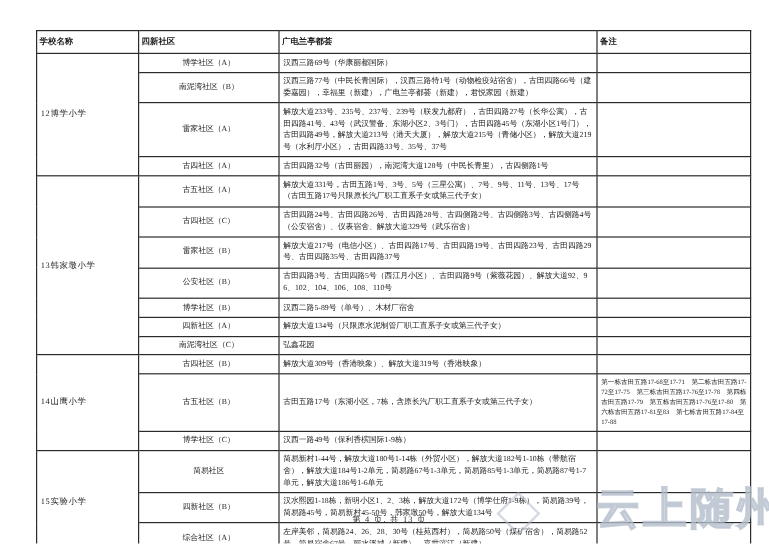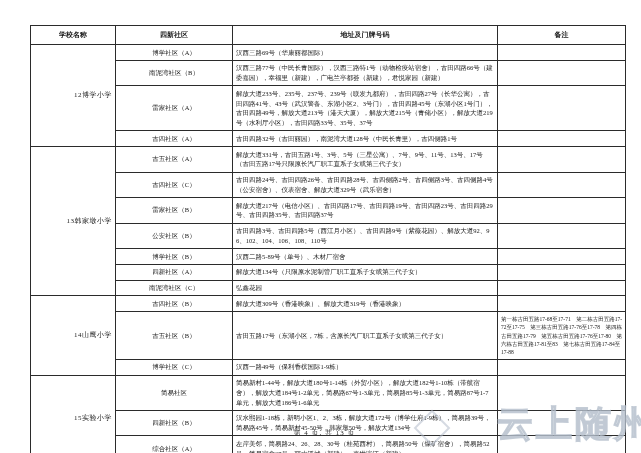--- a/index.html
+++ b/index.html
@@ -10,27 +10,27 @@
     color:#1a1a1a;
   }
   .sheet{position:absolute;left:30px;top:25px;width:595px;}
   table{border-collapse:collapse;table-layout:fixed;width:595px;}
   col.c-school{width:85px;}
   col.c-comm{width:117px;}
   col.c-addr{width:265px;}
   col.c-note{width:128px;}
   th{
     border:1px solid #2b2b2b;font-size:7px;font-weight:bold;
-    padding:4px 2px;text-align:center;background:#fff;
+    padding:4px 2px;text-align:left;background:#fff;
   }
   td{
     border:1px solid #2b2b2b;font-size:6.5px;line-height:1.5;
     padding:2.5px 3px;vertical-align:middle;word-break:break-all;
   }
-  td.school{text-align:right;font-size:7px;letter-spacing:0.5px;}
+  td.school{text-align:left;font-size:7px;letter-spacing:0.5px;}
   td.comm{text-align:center;white-space:nowrap;}
   td.addr{text-align:left;}
   td.note{font-size:5.5px;line-height:1.5;vertical-align:top;padding-top:3px;}
   .footer{
     position:absolute;left:4px;top:428px;width:100%;
     text-align:center;font-size:7px;color:#2f2f2f;letter-spacing:1px;
   }
   .watermark{
     position:absolute;right:-12px;bottom:4px;
     font-size:36px;font-weight:bold;letter-spacing:3px;white-space:nowrap;
@@ -54,21 +54,21 @@
     <colgroup>
       <col class="c-school">
         <col class="c-comm">
         <col class="c-addr">
         <col class="c-note">
     </colgroup>
     <thead>
       <tr id="header-row">
           <th>学校名称</th>
           <th>四新社区</th>
-          <th>地址及门牌号码</th>
+          <th>广电兰亭都荟</th>
           <th>备注</th>
         </tr>
     </thead>
     <tbody id="table-body">
         <tr>
           <td class="school" rowspan="4">12博学小学</td>
           <td class="comm">博学社区（A）</td>
           <td class="addr">汉西三路69号（华康丽都国际）</td>
           <td class="note"></td>
         </tr>

